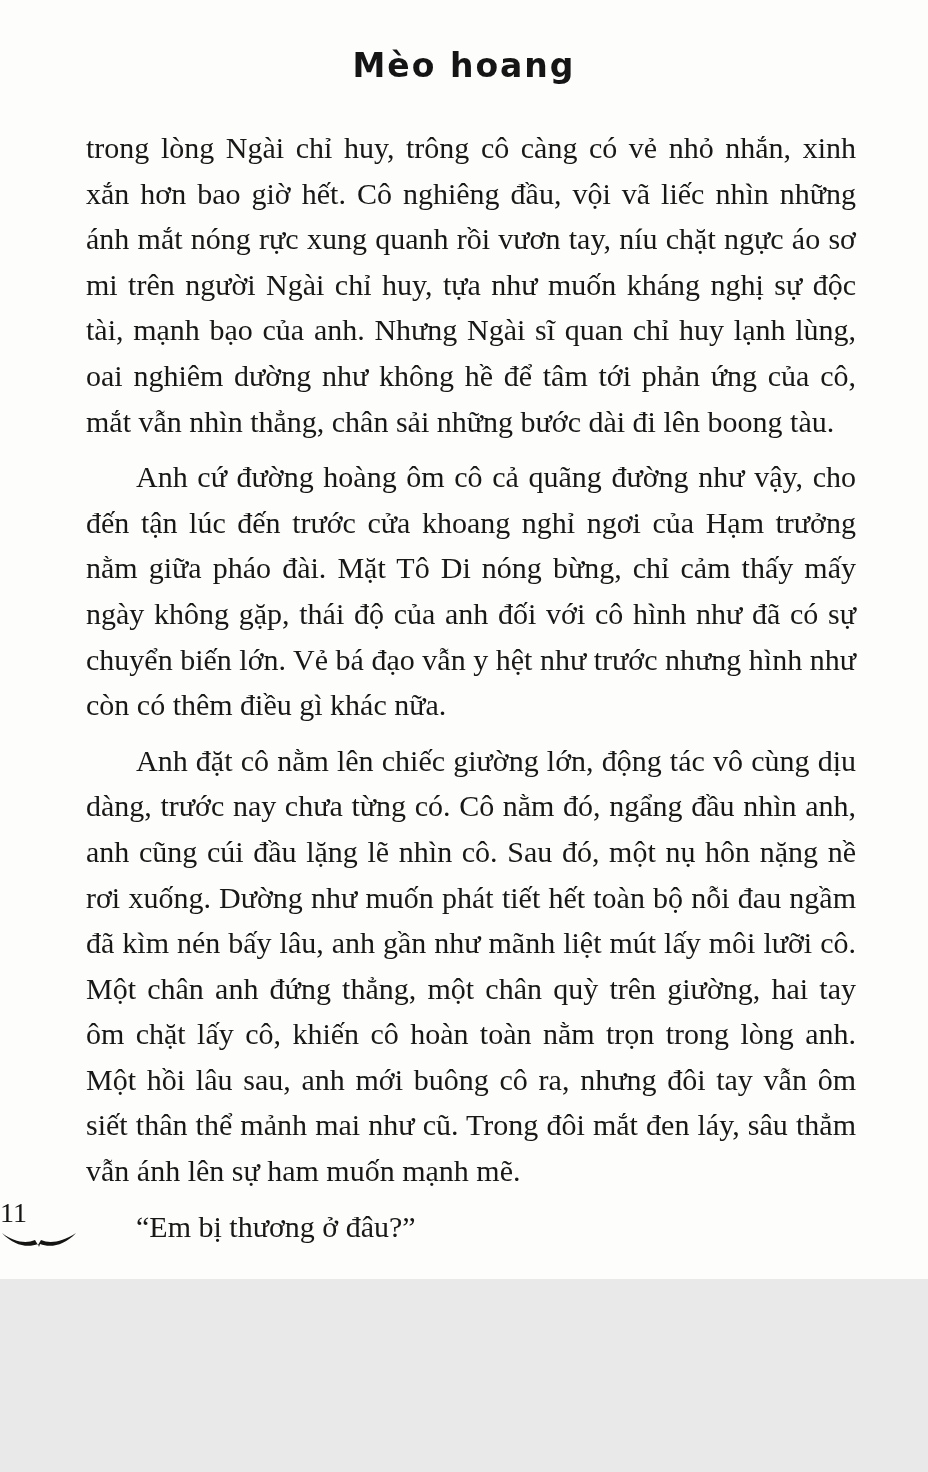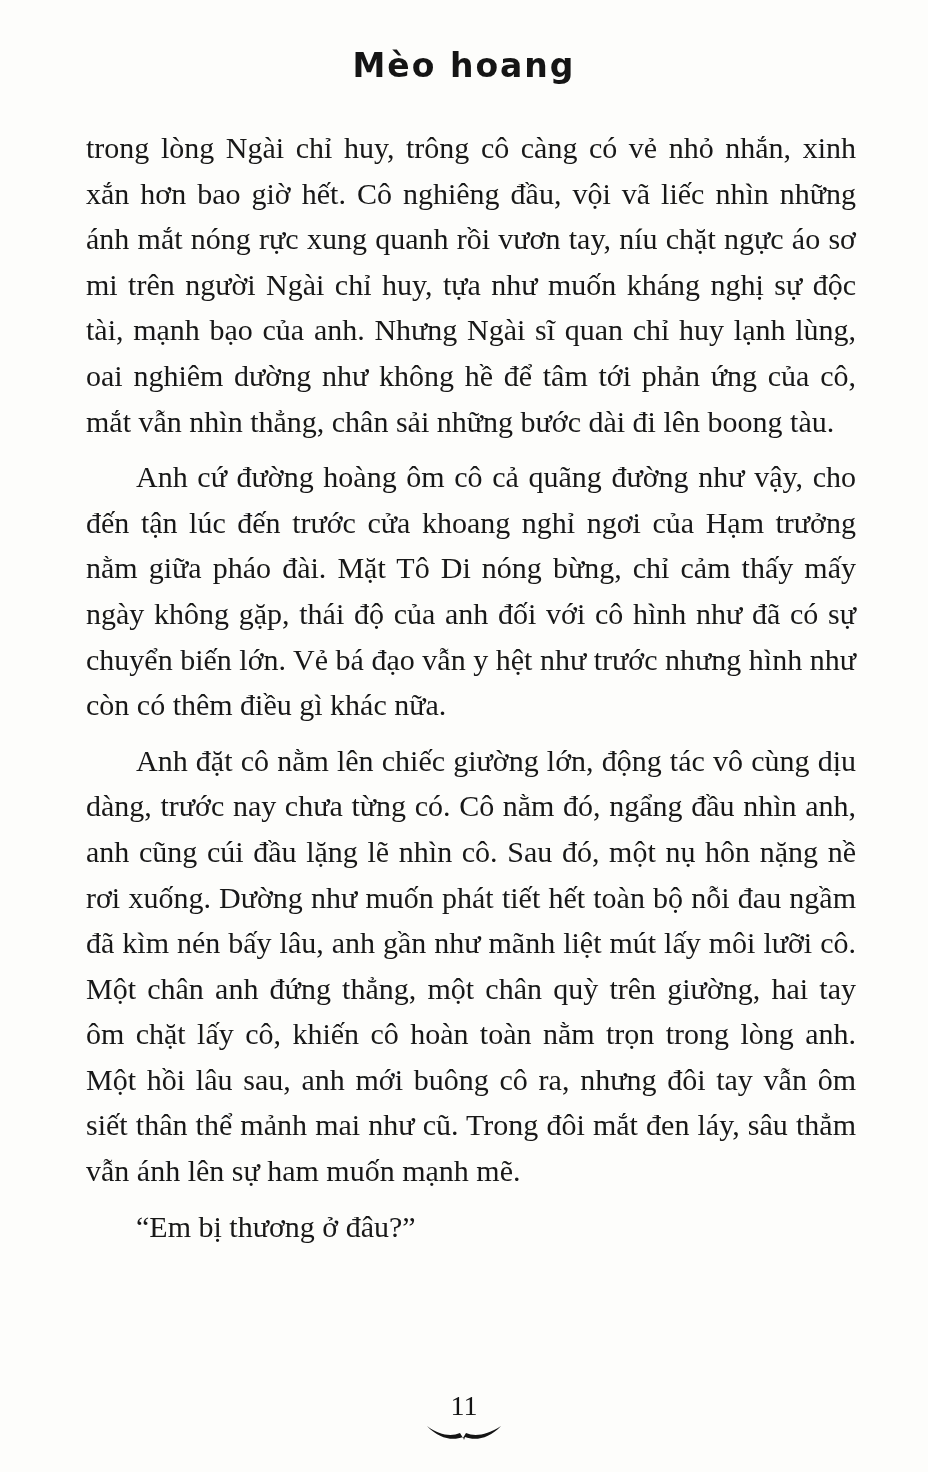--- a/index.html
+++ b/index.html
@@ -4,21 +4,21 @@
 <style>
   html, body {
     margin: 0;
     padding: 0;
     background: #e9e9e9;
     font-family: "Liberation Serif", "DejaVu Serif", serif;
   }
   .page {
     position: relative;
     width: 928px;
-    height: 1472px;
+    height: 1279px;
     margin: 0 auto;
     background: #fdfdfb;
     color: #1c1c1c;
     overflow: hidden;
     box-sizing: border-box;
   }
   .running-head {
     text-align: center;
     padding-top: 46px;
     font-family: "DejaVu Sans", sans-serif;
@@ -38,21 +38,20 @@
     margin: 0 0 10px 0;
   }
   .body-text p.indent {
     text-indent: 50px;
   }
   .footer {
     position: absolute;
     left: 0;
     right: 0;
     bottom: 26px;
-    text-align: center;
   }
   .page-number {
     font-size: 28px;
     color: #141414;
     display: block;
   }
   .ornament {
     display: inline-block;
     margin-top: 2px;
   }

